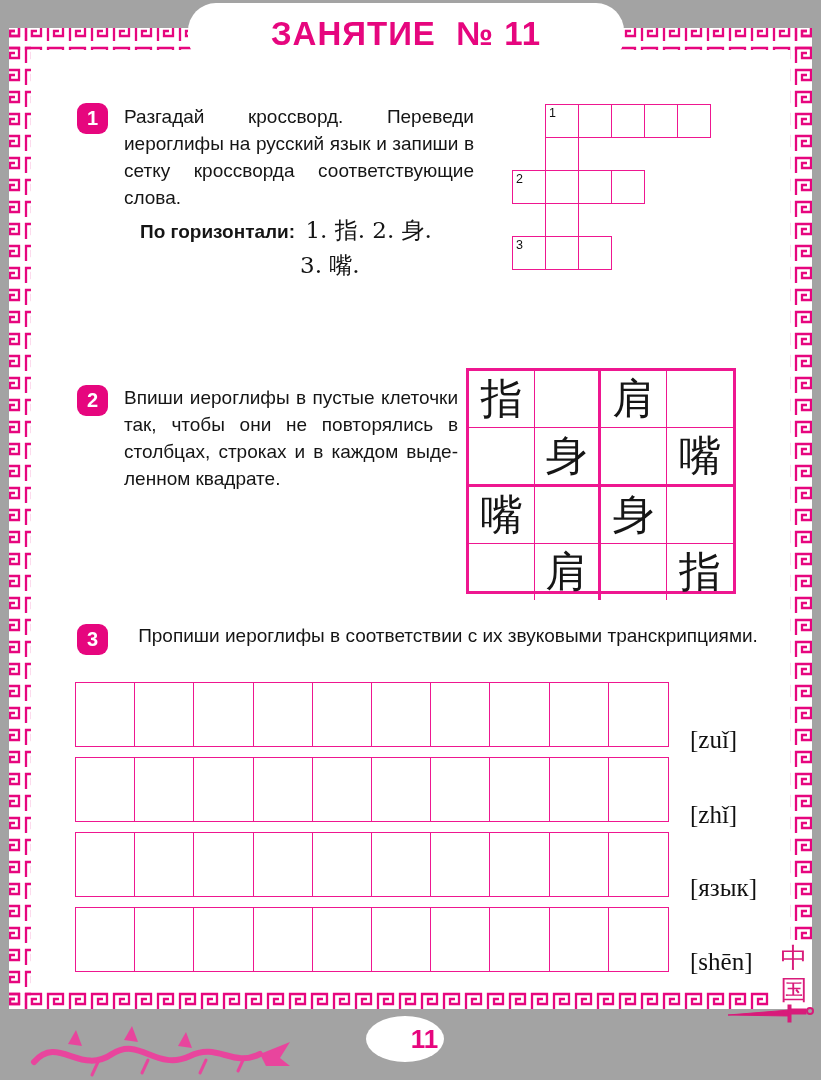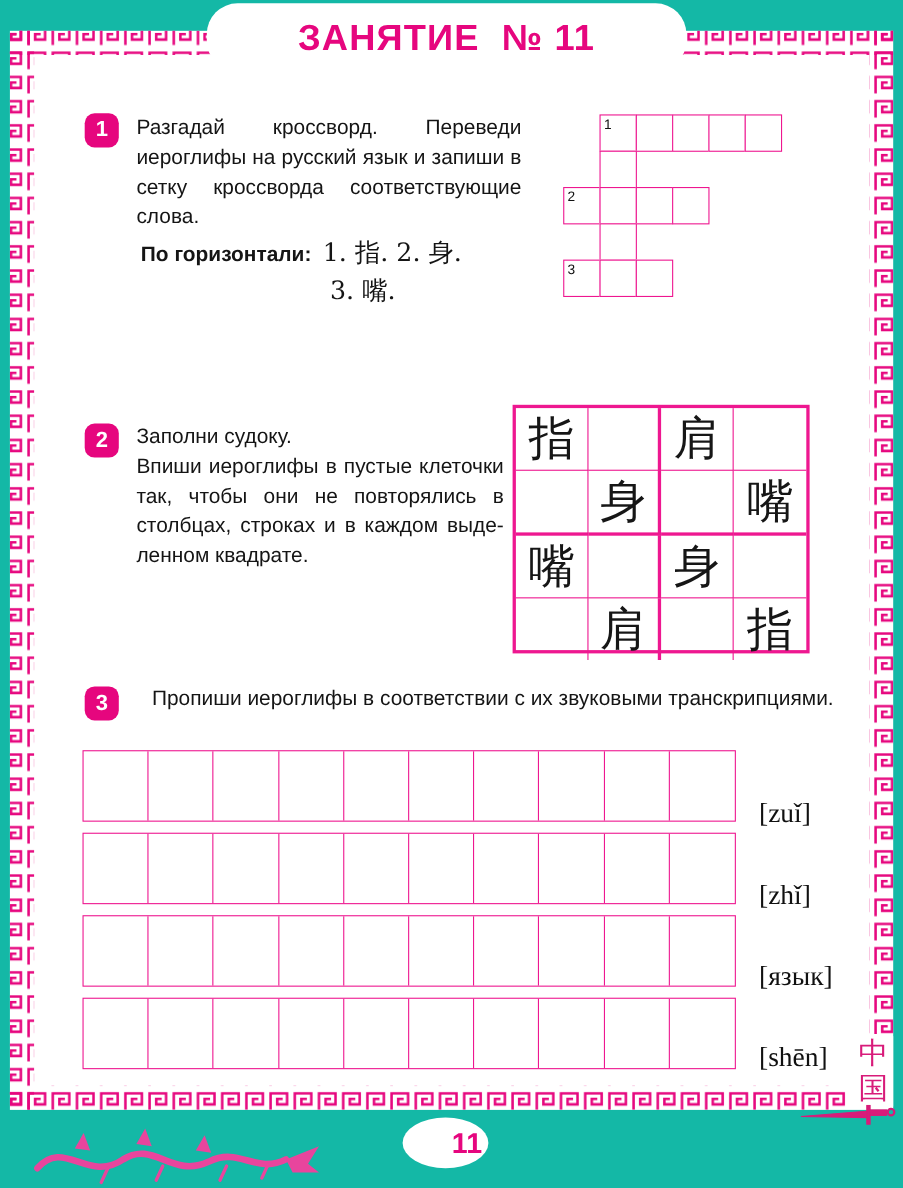--- a/index.html
+++ b/index.html
@@ -1,19 +1,19 @@
 <!DOCTYPE html>
 <html><head>
 <meta charset="utf-8">
 <style>
   * { margin:0; padding:0; box-sizing:border-box; }
   html,body { background:#f8c3de; }
   #page {
     position:relative; width:821px; height:1080px;
-    background:#14b8a6; overflow:hidden;
+    background:#a3a3a3; overflow:hidden;
     font-family:"Liberation Sans","DejaVu Sans",sans-serif;
     color:#151515;
   }
   .abs { position:absolute; }
 
   
   .white-area { left:9px; top:28px; width:803px; height:981px; background:#ffffff; }
 
   
   .banner {
@@ -115,21 +115,21 @@
   <div class="abs banner">
     <div class="banner-title">ЗАНЯТИЕ  № 11</div>
   </div>
 
   <div class="abs badge" style="left:77px;top:103px">
     <span>1</span>
   </div>
 
   <div class="abs task-par" style="left:124px;top:103px;width:350px">Разгадай кроссворд. Переведи иероглифы на русский язык и запиши в сетку кроссворда со­ответствующие слова.</div>
 
-  <div class="abs line" style="left:128px;top:217px">
+  <div class="abs line" style="left:140px;top:217px">
     <span class="bold">По горизонтали:</span>
     <span class="serifitems">&nbsp;<span class="cjk">1. 指. 2. 身.</span></span>
   </div>
 
   <div class="abs line" style="left:300px;top:252px">
     <span class="cjk">3. 嘴.</span>
   </div>
 
 
   <div class="abs" id="crossword">
@@ -153,21 +153,20 @@
       </div>
       <div class="cw-cell" style="left: 33px; top: 132px;"></div>
       <div class="cw-cell" style="left: 66px; top: 132px;"></div>
     </div>
 
   <div class="abs badge" style="left:77px;top:385px">
     <span>2</span>
   </div>
 
   <div class="abs" style="left:124px;top:384px;width:334px">
-    <div class="line">Заполни судоку.</div>
     <div class="task-par">Впиши иероглифы в пустые клеточки так, чтобы они не повторялись в столбцах, строках и в каждом выде­ленном квадрате.</div>
   </div>
 
   <div class="abs" id="sudoku">
       <div class="sd-cell">指</div>
       <div class="sd-cell thick-r"></div>
       <div class="sd-cell">肩</div>
       <div class="sd-cell no-r"></div>
       <div class="sd-cell thick-b"></div>
       <div class="sd-cell thick-r thick-b">身</div>

